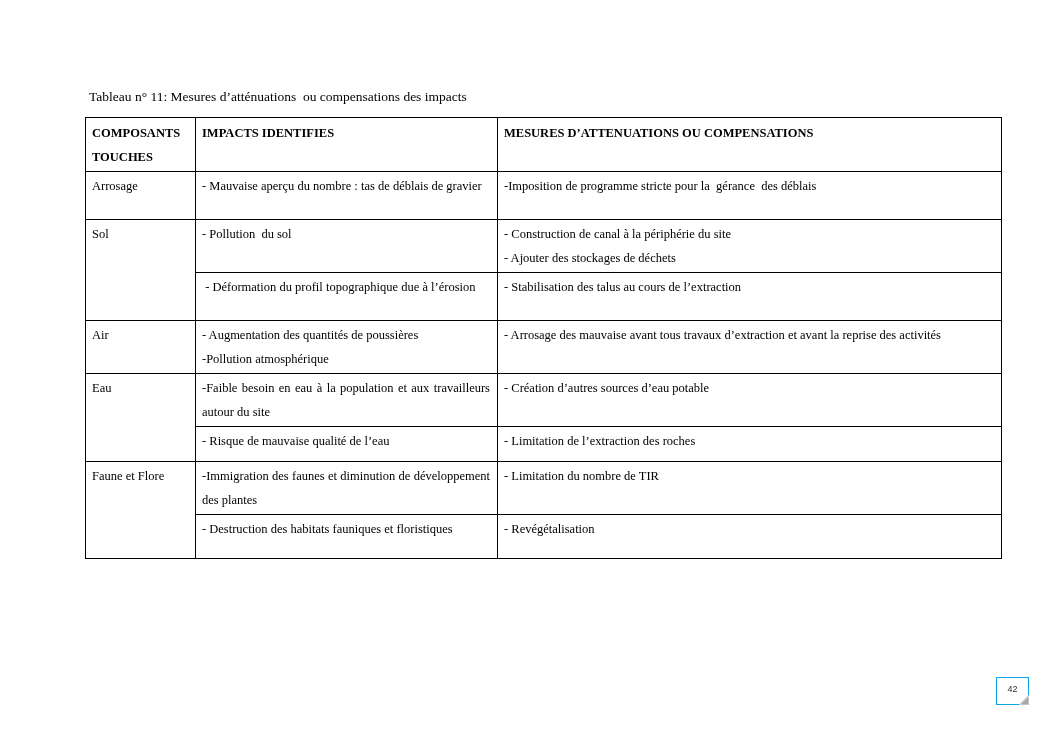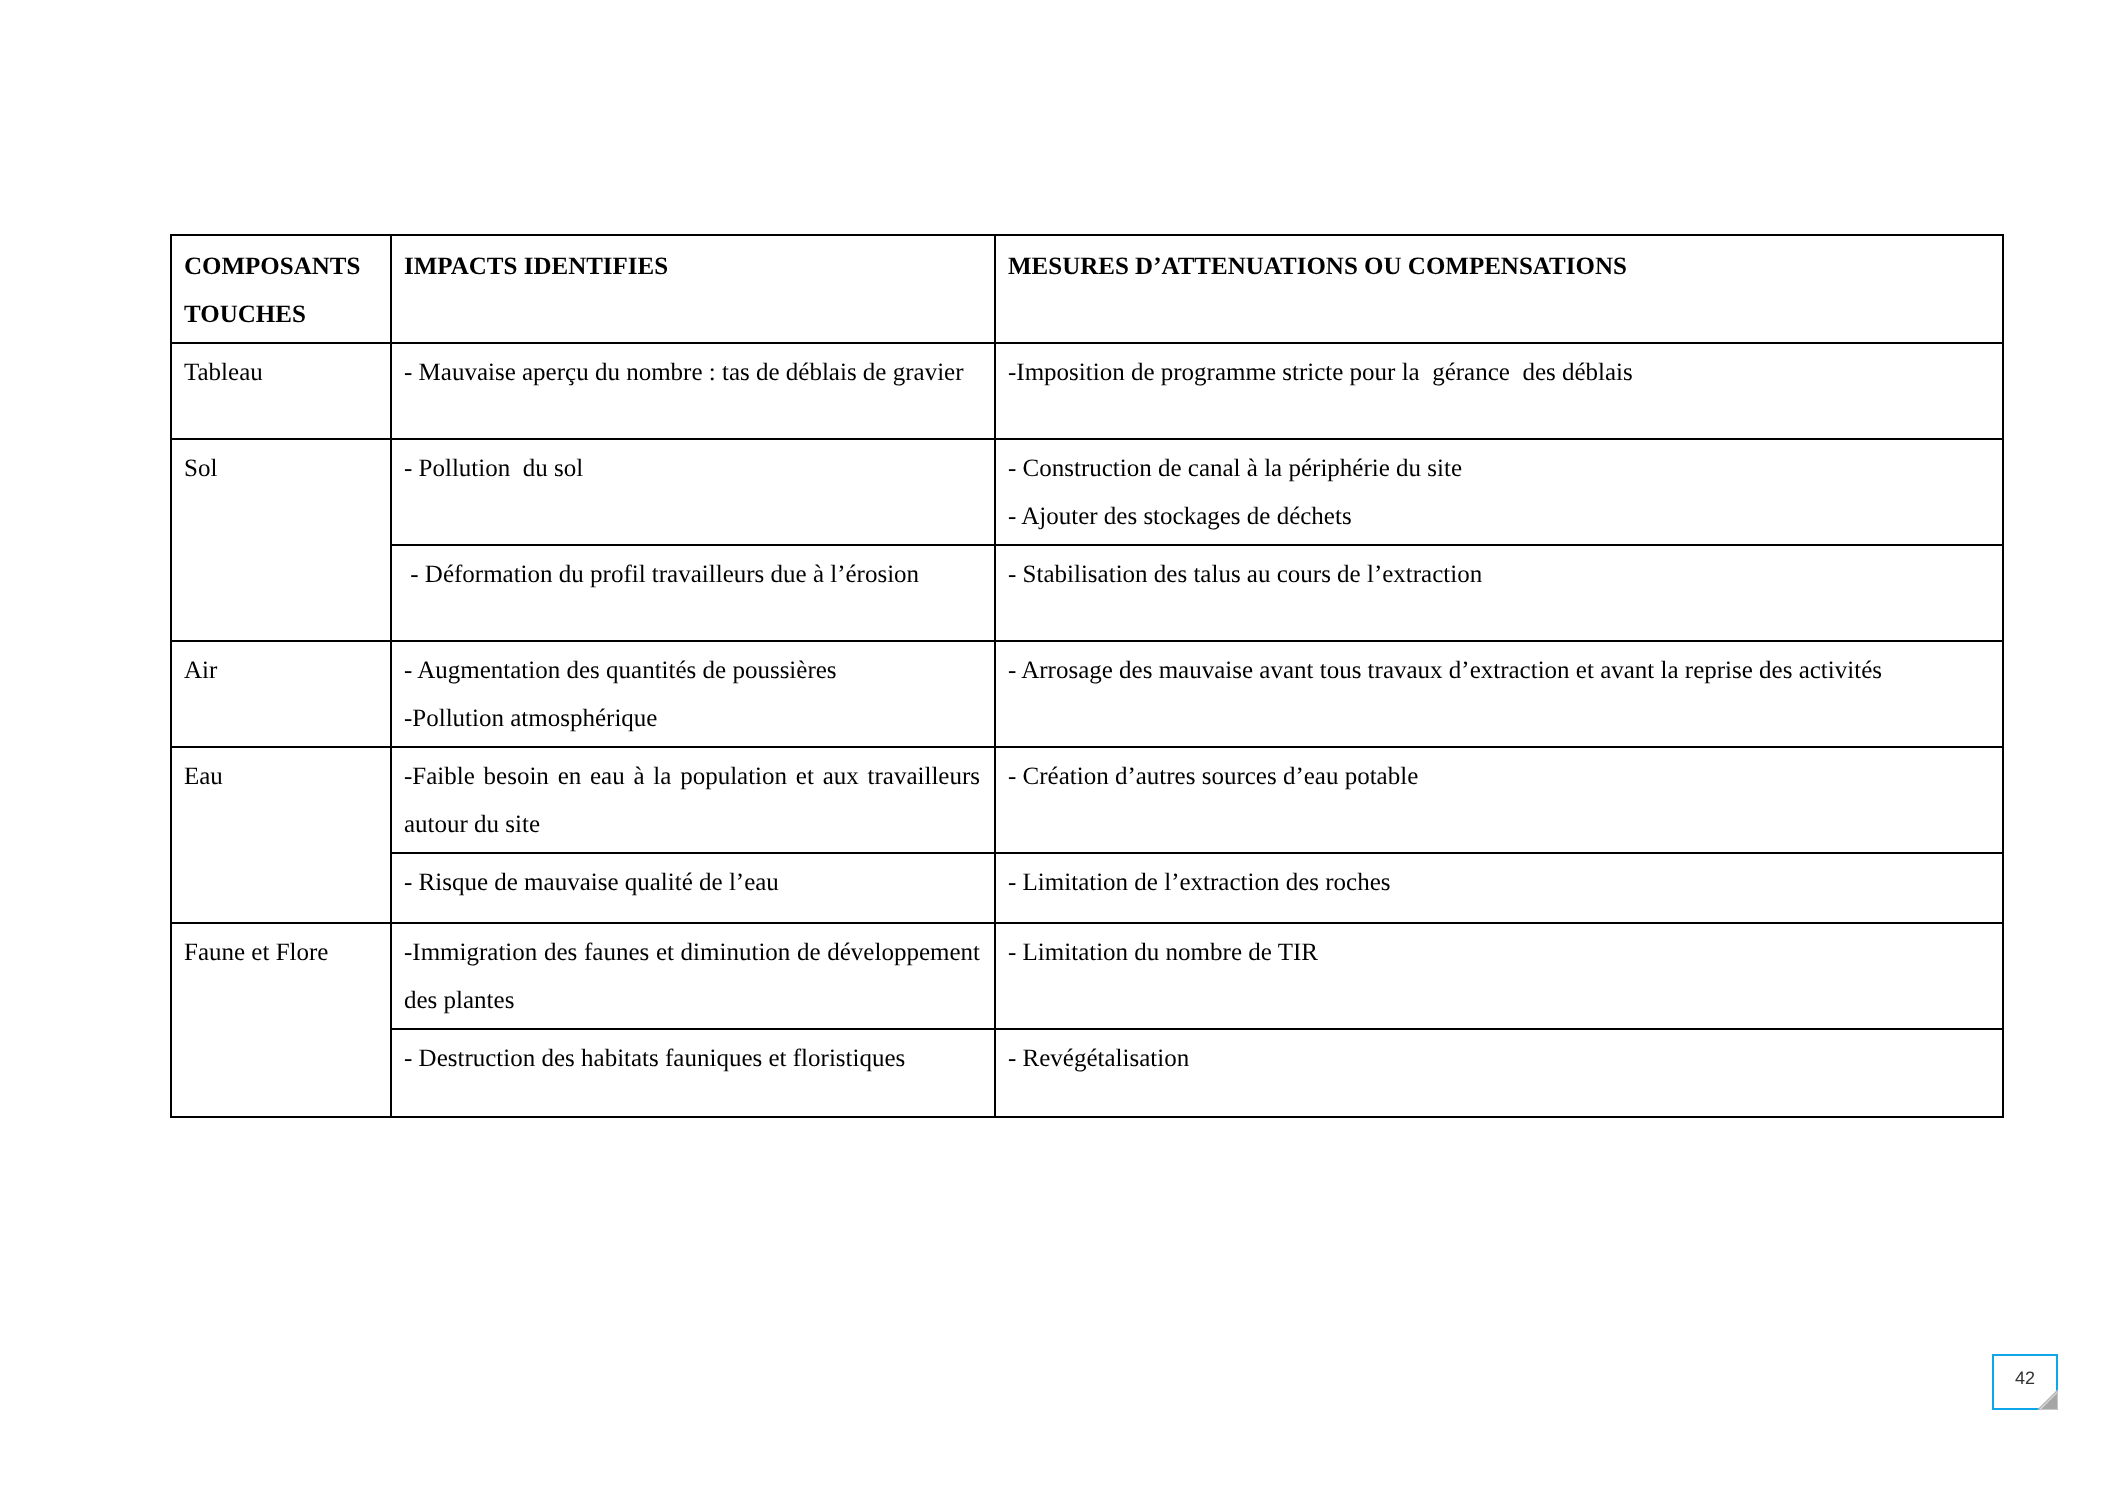--- a/index.html
+++ b/index.html
@@ -77,20 +77,21 @@
     width: 10px;
     height: 10px;
     display: block;
   }
 </style>
 </head>
 <body>
 
 <div class="page">
 
+  <div class="doc-title">Tableau n° 11: Mesures d’atténuations  ou compensations des impacts</div>
 
   <table class="impact-table">
     <colgroup>
         <col class="c1">
         <col class="c2">
         <col class="c3">
       </colgroup>
 
     <tbody>
         <tr class="hhead">
@@ -100,21 +101,21 @@
       <th>
             <div class="line">IMPACTS IDENTIFIES</div>
           </th>
       <th>
             <div class="line">MESURES D’ATTENUATIONS OU COMPENSATIONS</div>
           </th>
     </tr>
 
     <tr class="h48">
       <td>
-            <div class="line">Tableau</div>
+            <div class="line">Arrosage</div>
           </td>
       <td>
             <div class="line justify">- Mauvaise aperçu du nombre : tas de déblais de gravier</div>
           </td>
       <td>
             <div class="line">-Imposition de programme stricte pour la  gérance  des déblais</div>
           </td>
     </tr>
 
     <tr class="h48">
@@ -124,21 +125,21 @@
       <td>
             <div class="line justify">- Pollution  du sol</div>
           </td>
       <td>
         <div class="line">- Construction de canal à la périphérie du site</div>
         <div class="line">- Ajouter des stockages de déchets</div>
       </td>
     </tr>
     <tr class="h48">
       <td>
-            <div class="line justify"> - Déformation du profil travailleurs due à l’érosion</div>
+            <div class="line justify"> - Déformation du profil topographique due à l’érosion</div>
           </td>
       <td>
             <div class="line">- Stabilisation des talus au cours de l’extraction</div>
           </td>
     </tr>
 
     <tr class="h48">
       <td>
             <div class="line">Air</div>
           </td>

